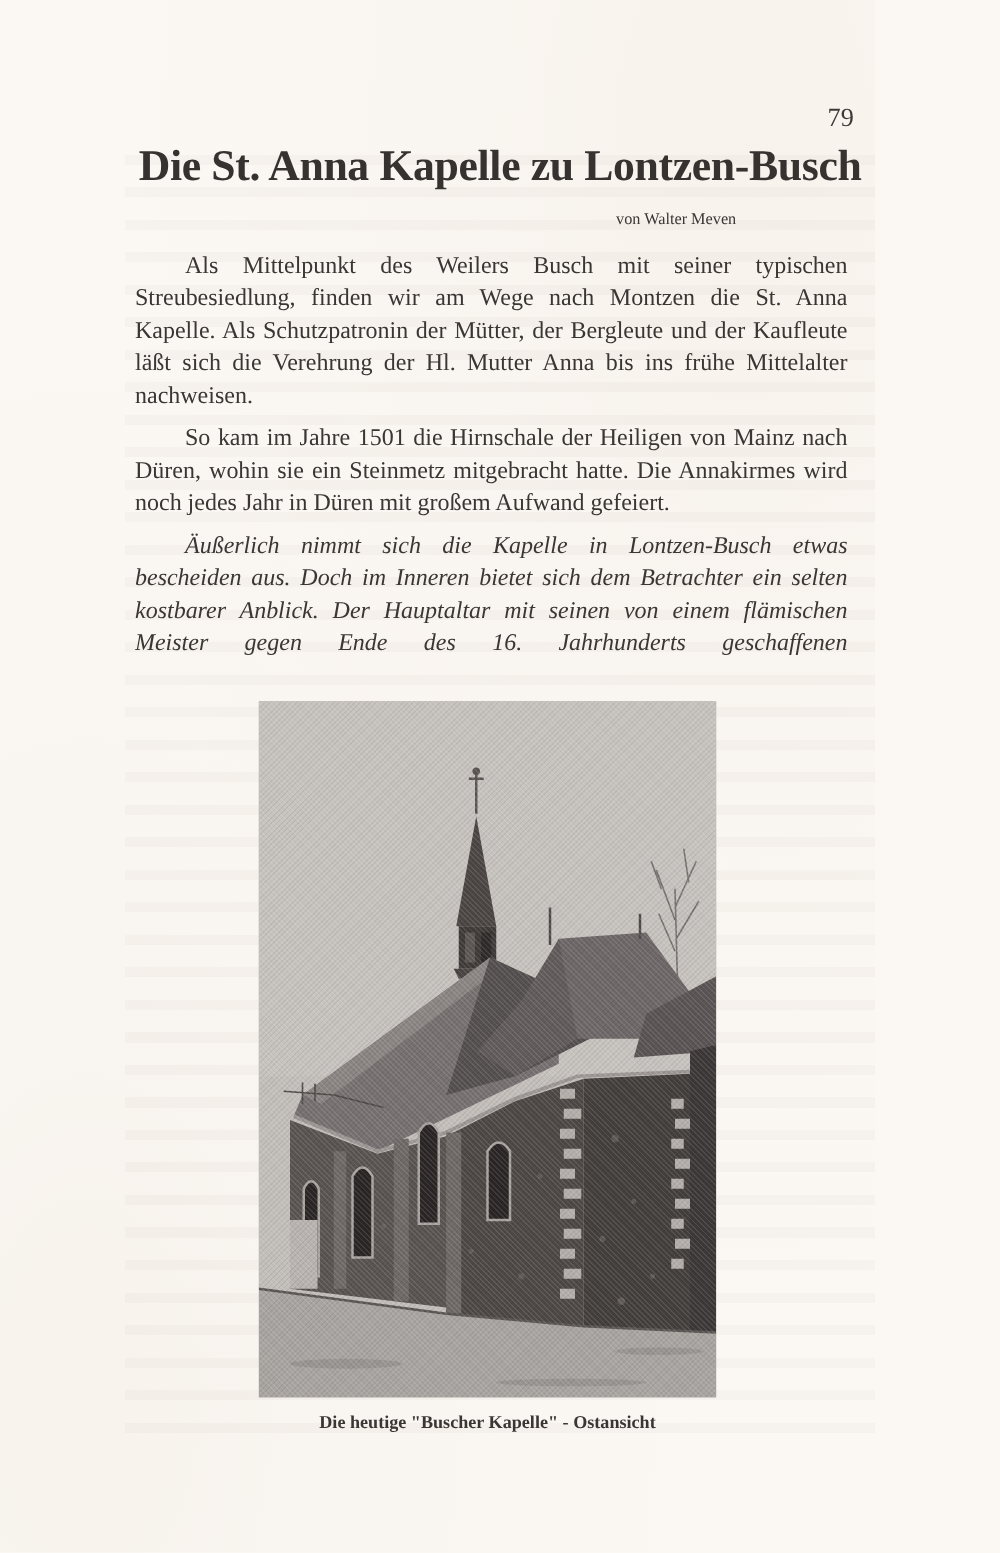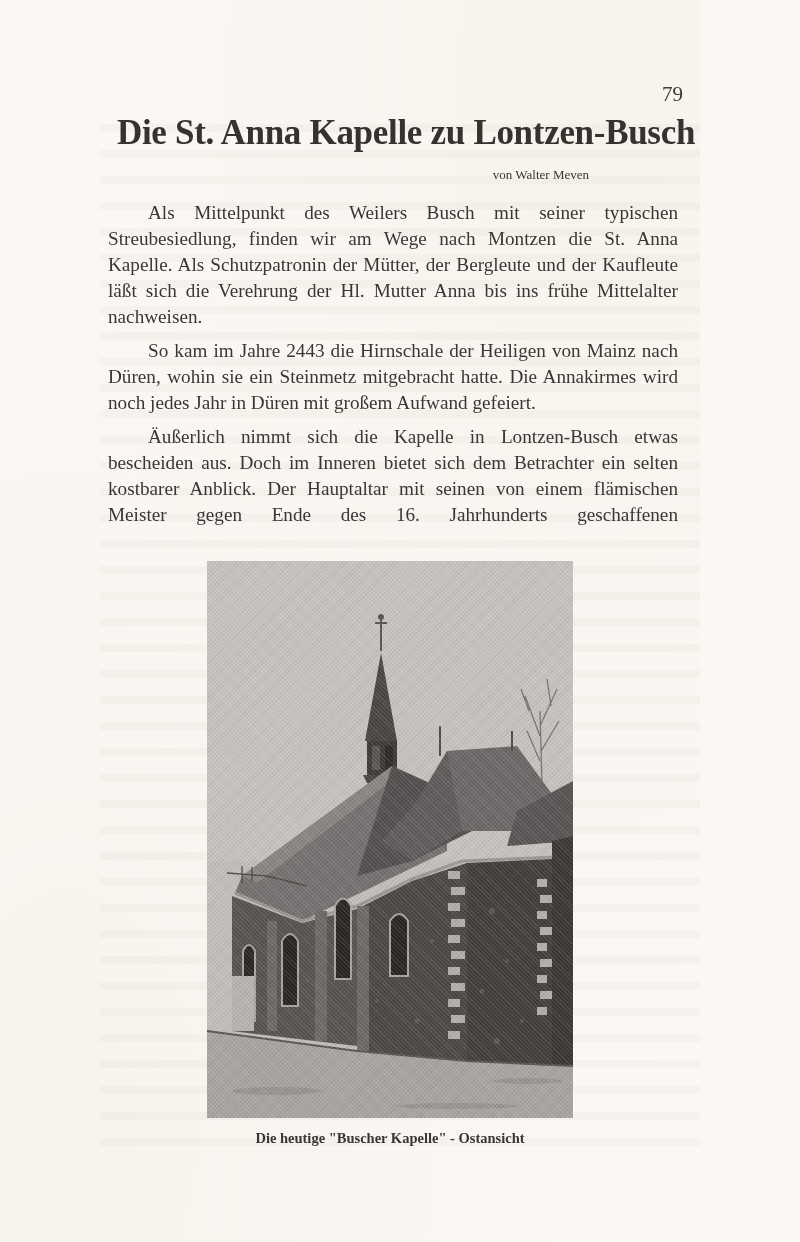--- a/index.html
+++ b/index.html
@@ -55,21 +55,20 @@
       left: 111px;
       top: 113px;
       width: 590px;
       margin: 0;
       font-size: 35px;
       line-height: 40px;
       font-weight: bold;
       letter-spacing: -0.3px;
       color: #363230;
       white-space: nowrap;
-      text-align: center;
     }
     .author {
       position: absolute;
       right: 111px;
       top: 163px;
       font-size: 13px;
       line-height: 24px;
       color: #3a3634;
     }
     .body-text {
@@ -82,20 +81,21 @@
       margin: 0 11px 8px 0;
       font-size: 19.2px;
       line-height: 26px;
       text-align: justify;
       text-align-last: left;
       text-indent: 40px;
       hyphens: none;
     }
     .body-text p.last-line-justify {
       text-align-last: justify;
+      font-style: italic;
     }
     .figure {
       position: absolute;
       left: 207px;
       top: 561px;
       width: 366px;
       height: 557px;
       background-color: #bdb9b5;
       overflow: hidden;
     }
@@ -130,21 +130,21 @@
   <div class="bleed"></div>
 
   <div class="page-number">79</div>
 
   <h1 class="title">Die St. Anna Kapelle zu Lontzen-Busch</h1>
 
   <div class="author">von Walter Meven</div>
 
   <div class="body-text">
     <p>Als Mittelpunkt des Weilers Busch mit seiner typischen Streubesiedlung, finden wir am Wege nach Montzen die St. Anna Kapelle. Als Schutzpatronin der Mütter, der Bergleute und der Kaufleute läßt sich die Verehrung der Hl. Mutter Anna bis ins frühe Mittelalter nachweisen.</p>
-    <p>So kam im Jahre 2443 die Hirnschale der Heiligen von Mainz nach Düren, wohin sie ein Steinmetz mitgebracht hatte. Die Annakirmes wird noch jedes Jahr in Düren mit großem Aufwand gefeiert.</p>
+    <p>So kam im Jahre 1501 die Hirnschale der Heiligen von Mainz nach Düren, wohin sie ein Steinmetz mitgebracht hatte. Die Annakirmes wird noch jedes Jahr in Düren mit großem Aufwand gefeiert.</p>
     <p class="last-line-justify">Äußerlich nimmt sich die Kapelle in Lontzen-Busch etwas bescheiden aus. Doch im Inneren bietet sich dem Betrachter ein selten kostbarer Anblick. Der Hauptaltar mit seinen von einem flämischen Meister gegen Ende des 16. Jahrhunderts geschaffenen</p>
   </div>
 
   <div class="figure">
     <svg width="366" height="557" viewBox="0 0 366 557" xmlns="http://www.w3.org/2000/svg">
 
       <rect x="0" y="0" width="366" height="557" fill="#c2beba"></rect>
       <rect x="0" y="0" width="366" height="300" fill="#c6c2be"></rect>
 
       <g stroke="#6a6562" stroke-width="1.3" fill="none" opacity="0.85">

